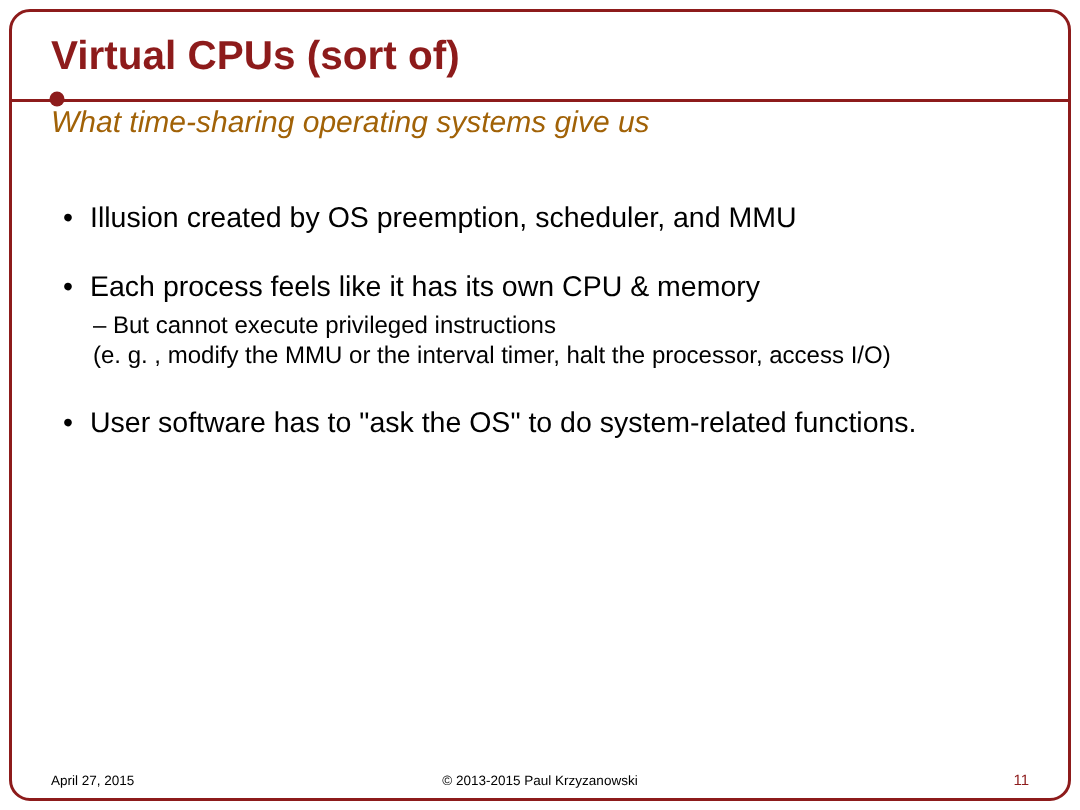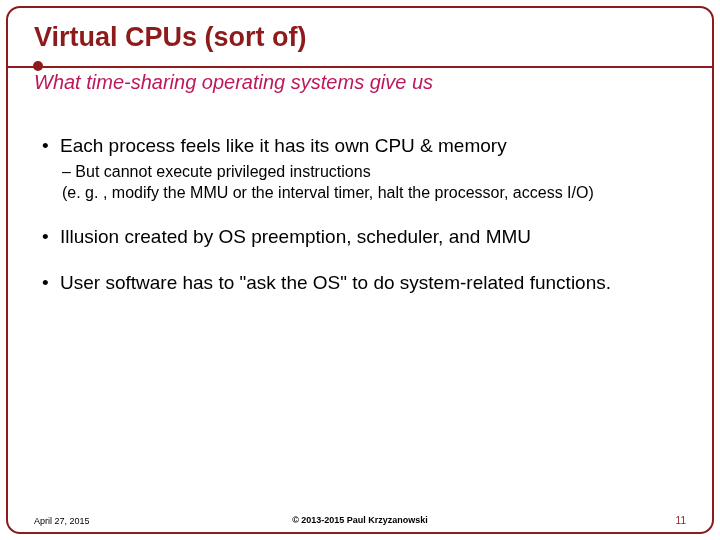--- a/index.html
+++ b/index.html
@@ -52,21 +52,21 @@
     top: 39px;
     width: 10px;
     height: 10px;
     background: #8d1b1b;
     border-radius: 50%;
   }
   .subtitle {
     margin-top: 18px;
     font-size: 20px;
     font-style: italic;
-    color: #be185d;
+    color: #a16207;
     margin-bottom: 40px;
   }
   ul.bullets {
     list-style: none;
     padding-left: 8px;
   }
   ul.bullets > li {
     position: relative;
     padding-left: 18px;
     font-size: 19px;
@@ -92,46 +92,46 @@
     left: 28px;
     right: 28px;
     bottom: 8px;
     display: flex;
     justify-content: space-between;
     align-items: baseline;
     font-size: 9px;
     color: #000;
     margin-top: 40px;
   }
-  .footer .center { position: absolute; left: 0; right: 0; text-align: center; font-weight: bold; }
+  .footer .center { position: absolute; left: 0; right: 0; text-align: center; }
   .footer .right { color: #8d1b1b; font-size: 10px; margin-left: auto; z-index: 1; }
   .footer .left { z-index: 1; }
 </style>
 </head>
 <body>
 
 <div class="slide-border"></div>
 
 <div class="content">
 
   <div class="title-row">
     <div class="title">Virtual CPUs (sort of)</div>
     <div class="title-rule"></div>
     <div class="title-dot"></div>
   </div>
 
   <div class="subtitle">What time-sharing operating systems give us</div>
 
   <ul class="bullets">
     <li>
+      <span>Illusion created by OS preemption, scheduler, and MMU</span>
+    </li>
+    <li>
       <span>Each process feels like it has its own CPU &amp; memory</span>
       <div class="sub">– But cannot execute privileged instructions<br>(e. g. , modify the MMU or the interval timer, halt the processor, access I/O)</div>
-    </li>
-    <li>
-      <span>Illusion created by OS preemption, scheduler, and MMU</span>
     </li>
     <li>
       <span>User software has to "ask the OS" to do system-related functions.</span>
     </li>
   </ul>
 
   <div class="footer">
     <span class="left">April 27, 2015</span>
     <span class="center">© 2013-2015 Paul Krzyzanowski</span>
     <span class="right">11</span>

